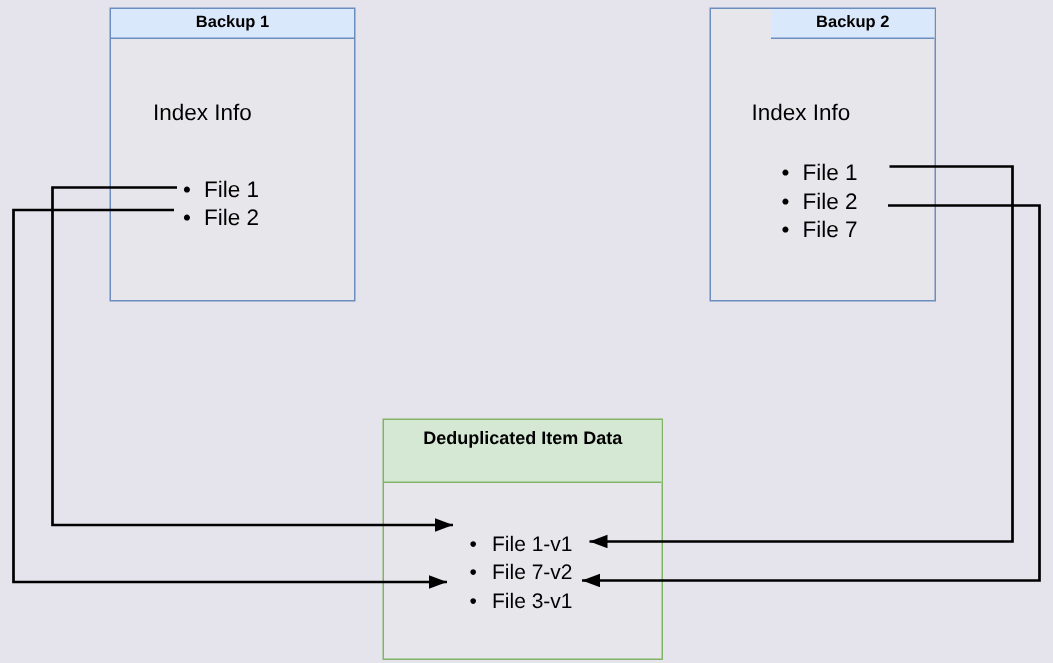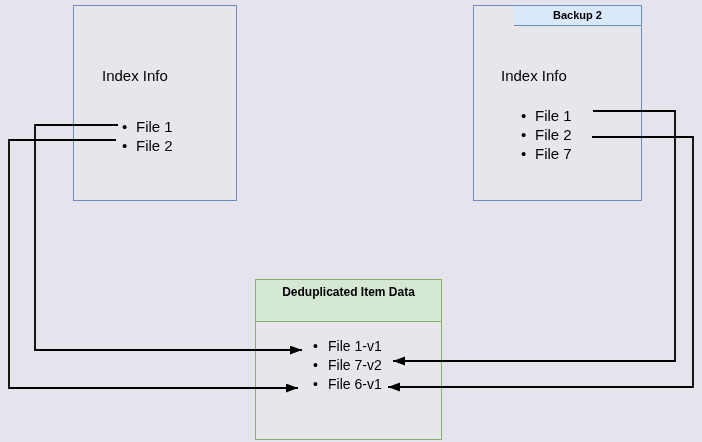--- a/index.html
+++ b/index.html
@@ -60,25 +60,25 @@
     font-size: 15px;
     line-height: 19px;
     white-space: nowrap;
   }
   ul.file-list li::before {
     content: "\2022";
     display: inline-block;
     width: 14px;
     font-size: 15px;
   }
-  #dedup ul.file-list { font-size: 14px; line-height: 19px; }
+  #dedup ul.file-list { font-size: 14px; line-height: 19px; margin-top: 16px; }
   #dedup ul.file-list li::before { width: 15px; font-size: 14px; }
 
   #backup1 { left: 73px;  top: 5px;   width: 164px; height: 196px; }
-  #backup2 { left: 473px; top: 5px;   width: 169px; height: 196px; padding-left: 40px; }
+  #backup2 { left: 473px; top: 5px;   width: 151px; height: 196px; padding-left: 40px; }
   #dedup   { left: 255px; top: 279px; width: 187px; height: 161px; }
 
   #backup1 .index-label { left: 28px; top: 61px; }
   #backup2 .index-label { left: 27px; top: 61px; }
 
   #backup1 ul.file-list { left: 48px; top: 111px; }
   #backup2 ul.file-list { left: 47px; top: 100px; }
   #dedup   ul.file-list { left: 57px; top: 57px;  }
 
   svg.connectors {
@@ -93,20 +93,23 @@
     stroke-width: 1.8px;
   }
   svg.connectors .arrowhead { fill: var(--line-color); }
 </style>
 </head>
 <body>
 
 <div class="canvas">
 
   <div class="box" id="backup1">
+    <div class="box-header">
+      <span>Backup 1</span>
+    </div>
     <div class="index-label">Index Info</div>
     <ul class="file-list">
       <li>File 1</li>
       <li>File 2</li>
     </ul>
   </div>
 
   <div class="box" id="backup2">
     <div class="box-header">
       <span>Backup 2</span>
@@ -119,21 +122,21 @@
     </ul>
   </div>
 
   <div class="box green" id="dedup">
     <div class="box-header">
       <span>Deduplicated Item Data</span>
     </div>
     <ul class="file-list">
       <li>File 1-v1</li>
       <li>File 7-v2</li>
-      <li>File 6-v1</li>
+      <li>File 3-v1</li>
     </ul>
   </div>
 
   <svg class="connectors" viewBox="0 0 702 442" xmlns="http://www.w3.org/2000/svg">
     <defs>
       <marker id="arrow" markerUnits="userSpaceOnUse" markerWidth="13" markerHeight="10" refX="12" refY="4.5" orient="auto">
         <path class="arrowhead" d="M0,0 L12,4.5 L0,9 Z"></path>
       </marker>
     </defs>
     <polyline points="118,125 35,125 35,350 302,350" marker-end="url(#arrow)"></polyline>

